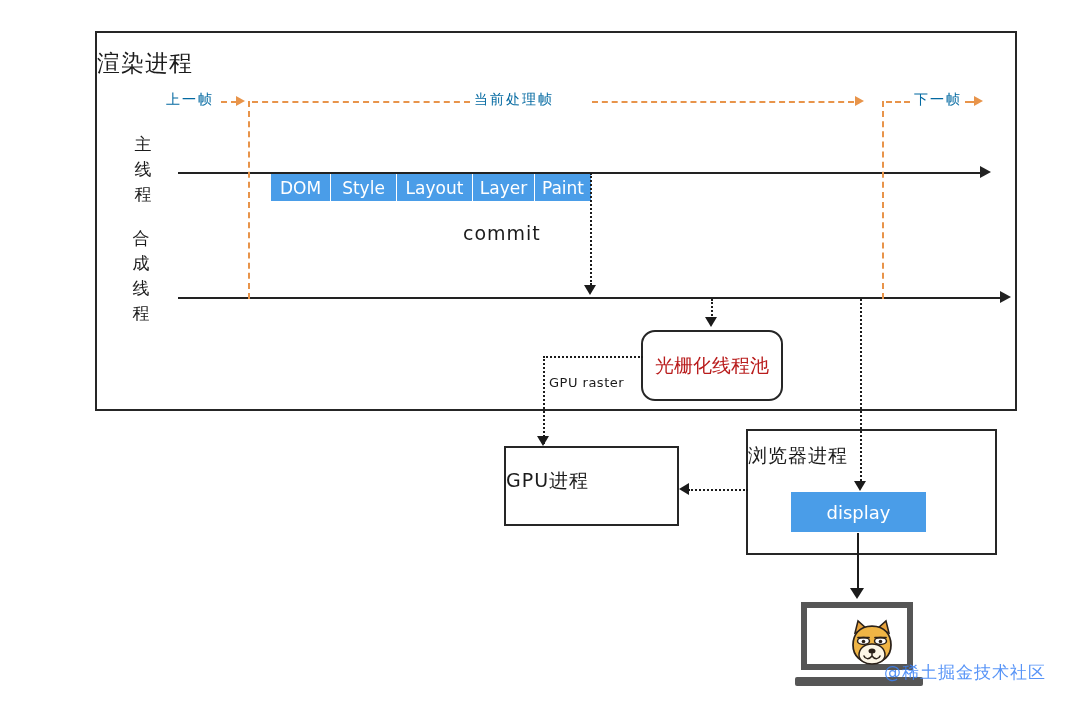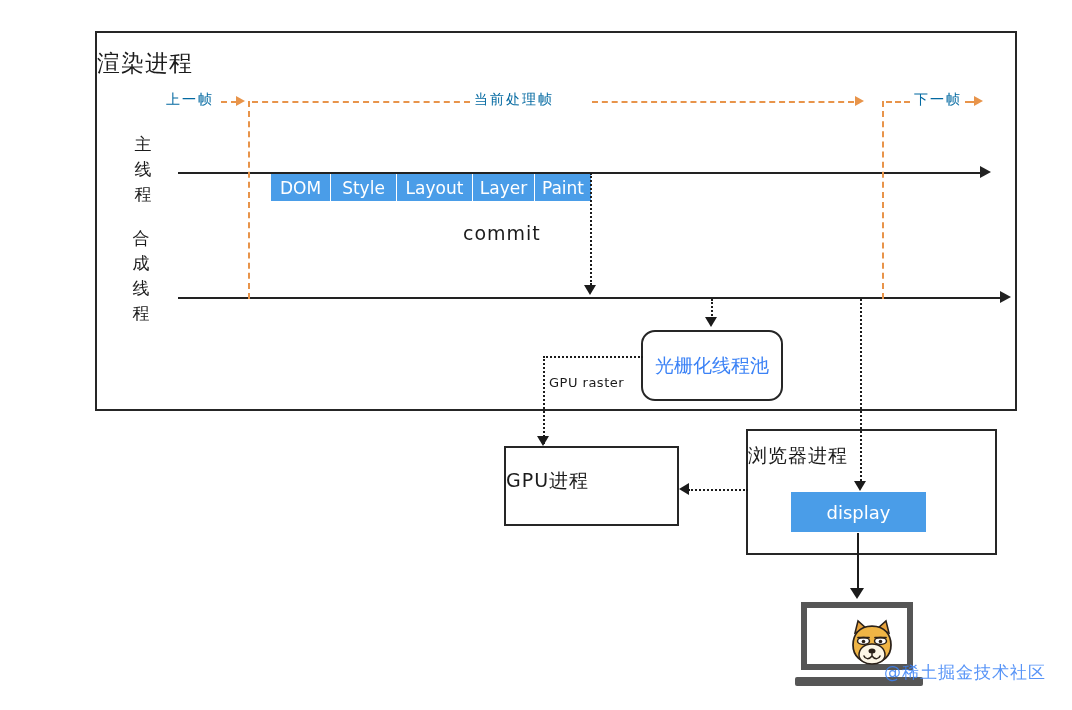--- a/index.html
+++ b/index.html
@@ -184,21 +184,21 @@
   #browser-to-gpu-h { left: 688px; top: 489px; width: 60px; }
   #browser-to-gpu-arrow { left: 679px; top: 483px; }
 
   
   #raster-pool-box {
     position: absolute;
     left: 641px; top: 330px; width: 142px; height: 71px;
     border: 2px solid #262626;
     border-radius: 14px;
     display: flex; align-items: center; justify-content: center;
-    font-size: 19px; color: #3b82f6;
+    font-size: 19px; color: #b91c1c;
     white-space: nowrap;
   }
 
   
   #display-box {
     position: absolute;
     left: 791px; top: 492px; width: 135px; height: 40px;
     background: #4a9de8;
     color: #fff;
     display: flex; align-items: center; justify-content: center;

